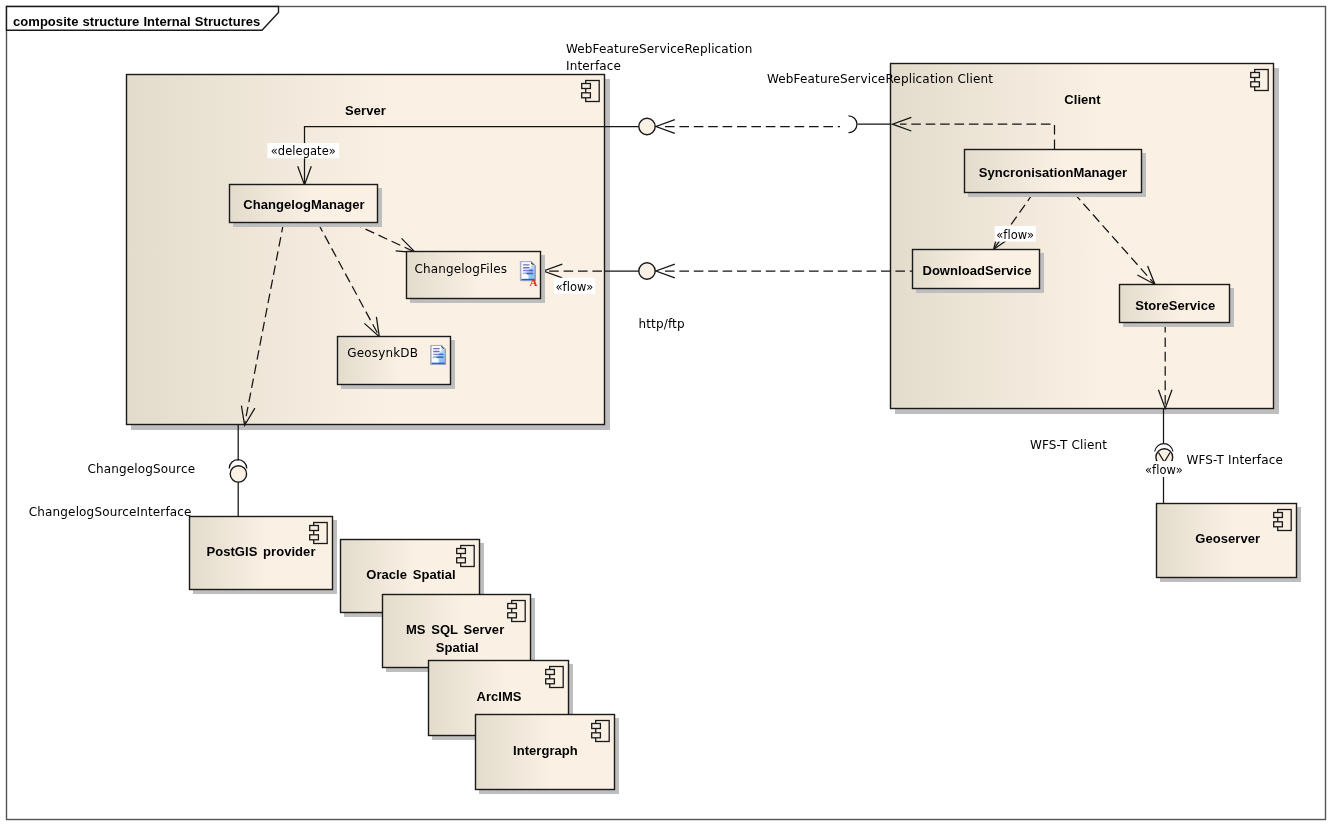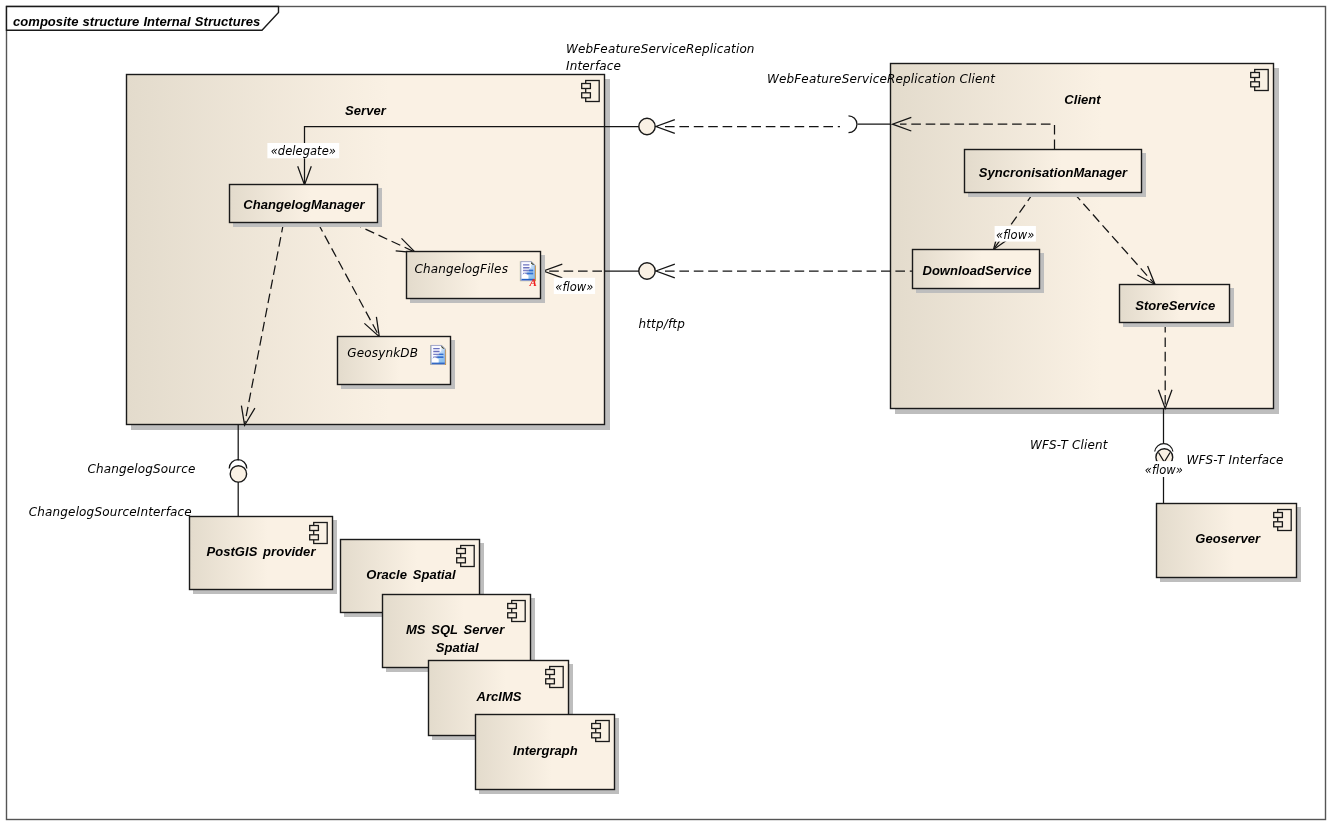--- a/index.html
+++ b/index.html
@@ -1,19 +1,19 @@
 <!DOCTYPE html>
 <html><head>
 <meta charset="utf-8">
 <title>composite structure Internal Structures</title>
 <style>
   html,body{margin:0;padding:0;background:#ffffff;}
   body{width:1335px;height:826px;position:relative;overflow:hidden;
        font-family:"DejaVu Sans", sans-serif;}
-  #stage{position:absolute;left:0;top:0;width:1335px;height:826px;background:#fff;transform:translateZ(0);will-change:transform;font-style:italic;}
+  #stage{position:absolute;left:0;top:0;width:1335px;height:826px;background:#fff;transform:translateZ(0);will-change:transform;}
   svg#canvas{position:absolute;left:0;top:0;width:1335px;height:826px;display:block;transform:translateZ(0);}
   text{white-space:pre;-webkit-font-smoothing:antialiased;}
   .tb{font-family:"Liberation Sans",sans-serif;font-size:13px;font-weight:bold;fill:#000000;letter-spacing:0.05px;word-spacing:2px;}
   .tr{font-family:"DejaVu Sans",sans-serif;font-size:12px;font-weight:normal;fill:#000000;letter-spacing:0.15px;}
   .st{font-family:"DejaVu Sans",sans-serif;font-size:11.5px;font-weight:normal;fill:#000000;letter-spacing:0.05px;}
   .frm{font-family:"Liberation Sans",sans-serif;font-size:13px;font-weight:bold;fill:#000000;letter-spacing:0.05px;word-spacing:0.4px;}
   .ln{stroke:#141414;stroke-width:1.25;fill:none;}
   .dash{stroke:#141414;stroke-width:1.25;fill:none;stroke-dasharray:9.6 4.8;}
   .bx{stroke:#1a1a1a;stroke-width:1.4;}
   .sh{fill:#bebebe;}

